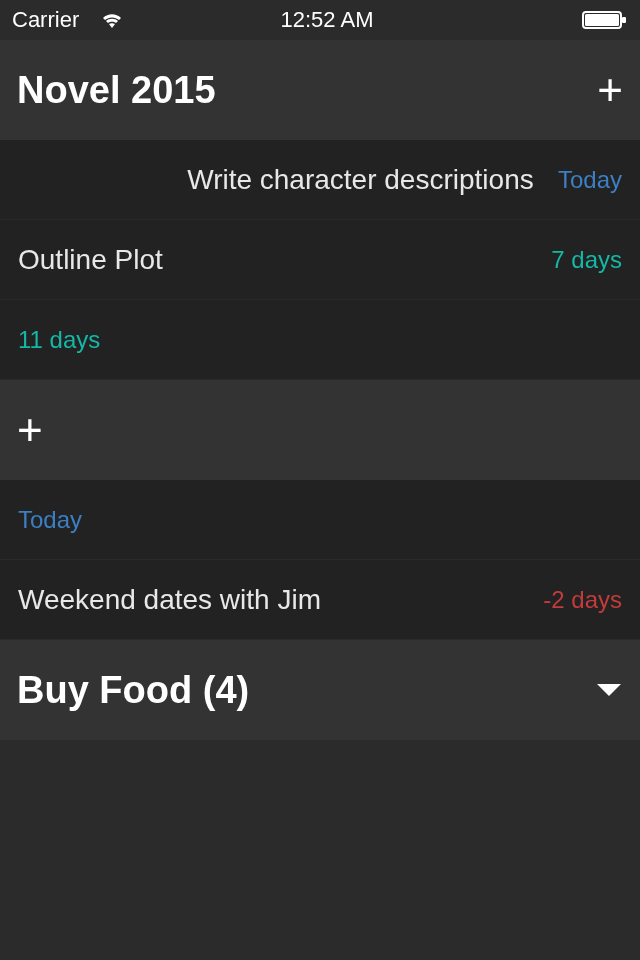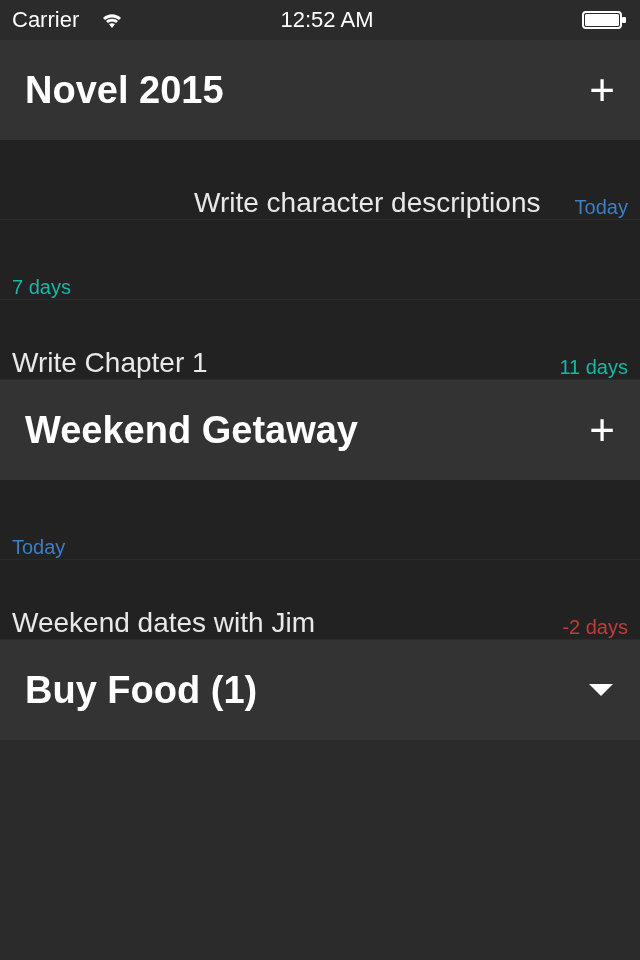--- a/index.html
+++ b/index.html
@@ -24,52 +24,52 @@
     .status-center { position: absolute; left: 50%; transform: translateX(-50%); font-weight: 400; margin-left: 7px; }
     .status-right { display: flex; align-items: center; }
     .wifi-icon svg { display: block; }
     .battery-icon svg { display: block; }
     .section-header {
       background: #333333;
       height: 100px;
       display: flex;
       align-items: center;
       justify-content: space-between;
-      padding: 0 25px;
+      padding: 0 17px;
     }
     .section-title {
       font-size: 38px;
       font-weight: 700;
       color: #fff;
     }
     .plus-icon {
       font-size: 44px;
       font-weight: 300;
       color: #fff;
       line-height: 1;
     }
     .chevron-icon svg { display: block; }
     .task-row {
       height: 80px;
       display: flex;
-      align-items: flex-end;
+      align-items: center;
       justify-content: space-between;
-      padding: 0 12px;
+      padding: 0 18px;
       border-bottom: 1px solid #2a2a2a;
       background: #222222;
       position: relative;
     }
     .task-row:last-of-type { border-bottom: none; }
     .task-title {
       font-size: 28px;
       font-weight: 300;
       color: #e8e8e8;
     }
     .task-due {
-      font-size: 20px;
+      font-size: 24px;
       font-weight: 300;
     }
     .due-today { color: #3b7fc4; }
     .due-normal { color: #14b8a6; }
     .due-overdue { color: #c43b3b; }
     .progress-fill {
       position: absolute;
       left: 0; top: 0; bottom: 0;
       background: #2d5a87;
       z-index: 0;
@@ -109,41 +109,40 @@
   <div class="section-header">
     <span class="section-title">Novel 2015</span>
     <span class="plus-icon">+</span>
   </div>
   <div class="task-row">
     <div class="progress-fill" style="width:24%"></div>
     <span class="task-title">Write character descriptions</span>
     <span class="task-due due-today">Today</span>
   </div>
   <div class="task-row">
+    <span class="task-title">Outline Plot</span>
     <span class="task-due due-normal">7 days</span>
   </div>
   <div class="task-row">
-    <span class="task-title">Write Chapter 1</span>
     <span class="task-due due-normal">11 days</span>
   </div>
 
   <div class="section-header">
-    <span class="section-title">Weekend Getaway</span>
     <span class="plus-icon">+</span>
   </div>
   <div class="task-row">
     <span class="task-due due-today">Today</span>
   </div>
   <div class="task-row">
     <span class="task-title">Weekend dates with Jim</span>
     <span class="task-due due-overdue">-2 days</span>
   </div>
 
   <div class="section-header">
-    <span class="section-title">Buy Food (1)</span>
+    <span class="section-title">Buy Food (4)</span>
     <span class="chevron-icon">
       <svg width="28" height="20" viewBox="0 0 28 20">
           <path d="M2 4 L14 16 L26 4 Z" fill="#fff"></path>
         </svg>
     </span>
   </div>
 
   <div class="footer-fill"></div>
 </div>
 

